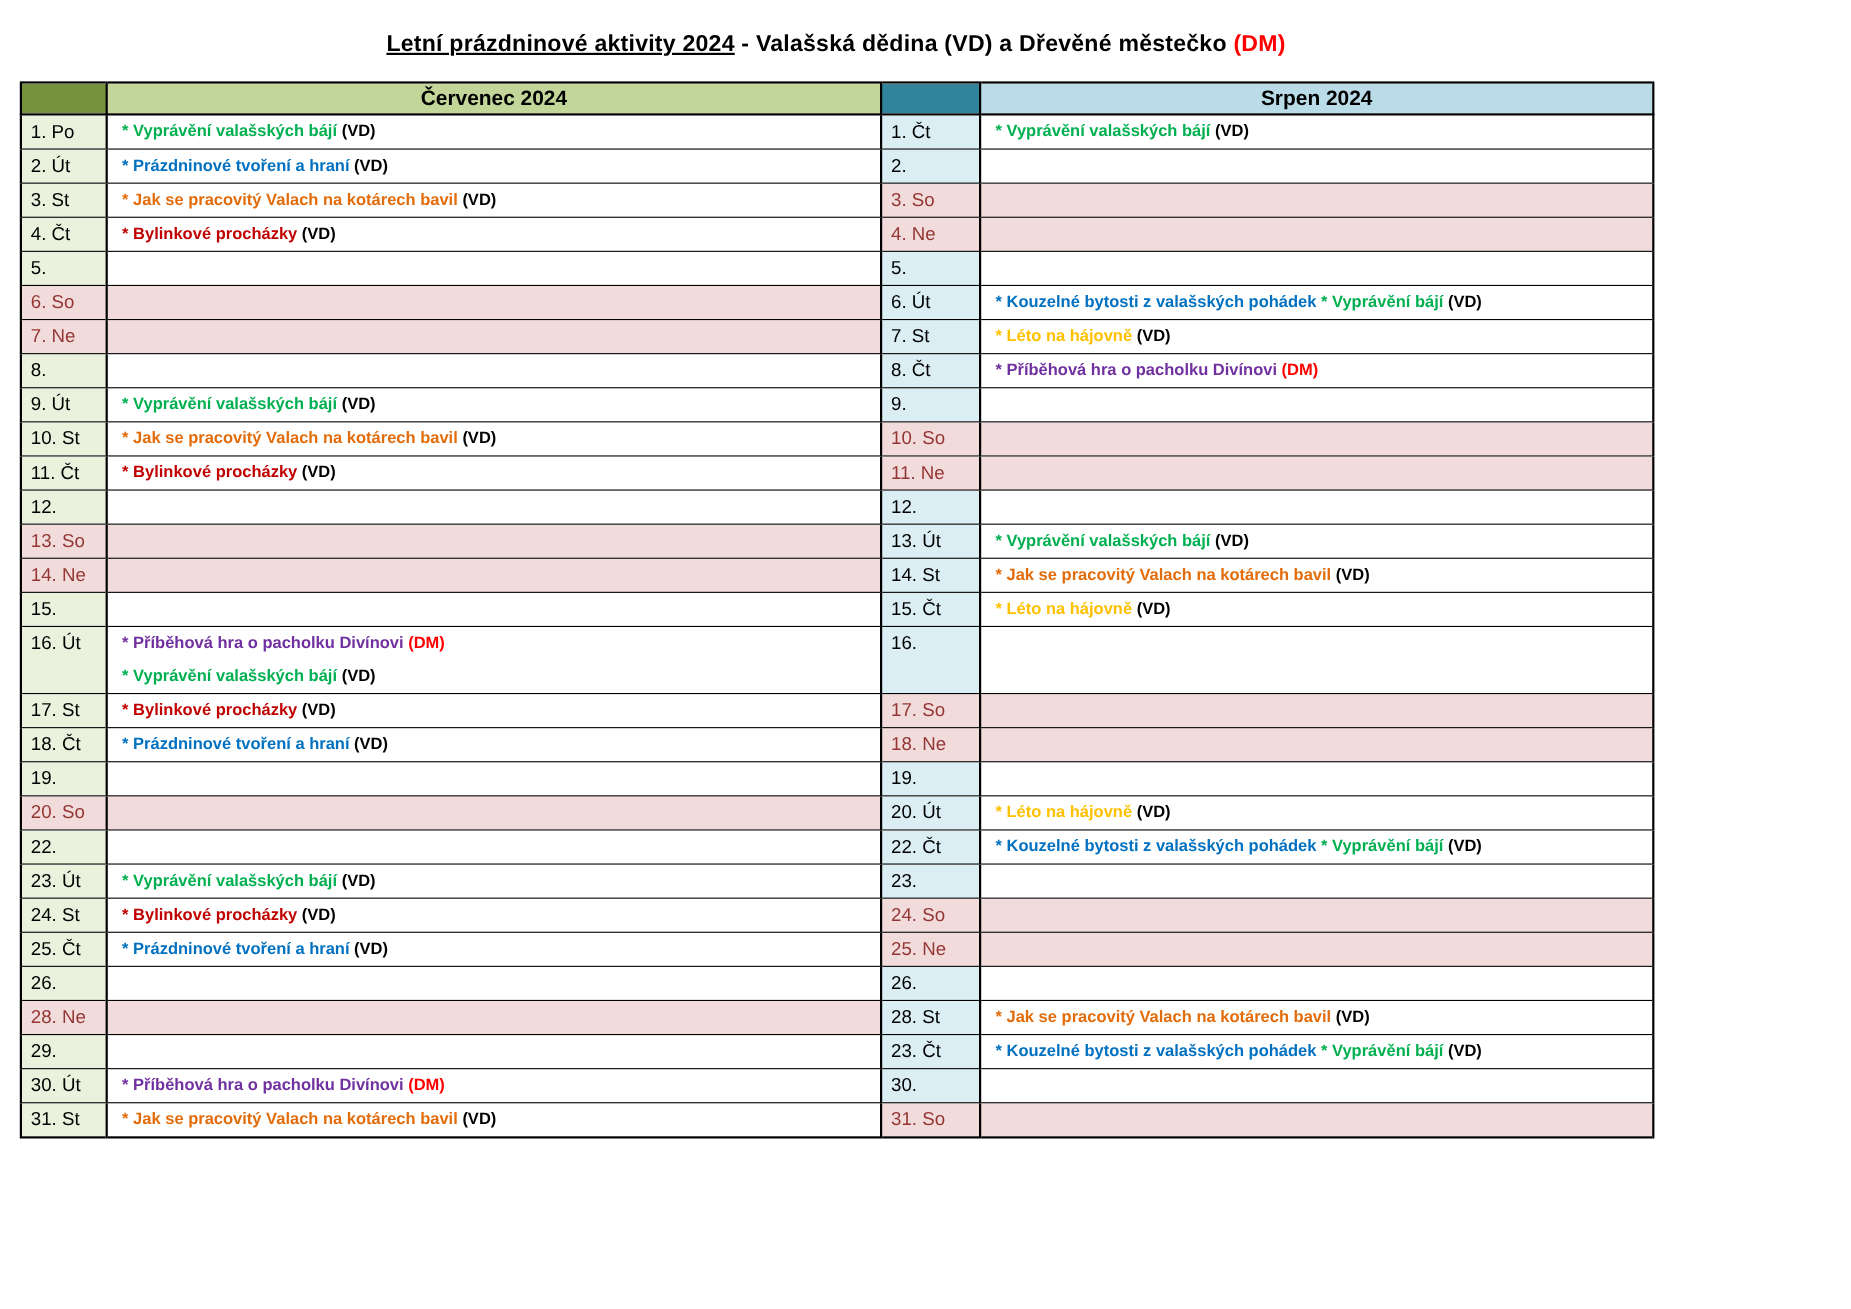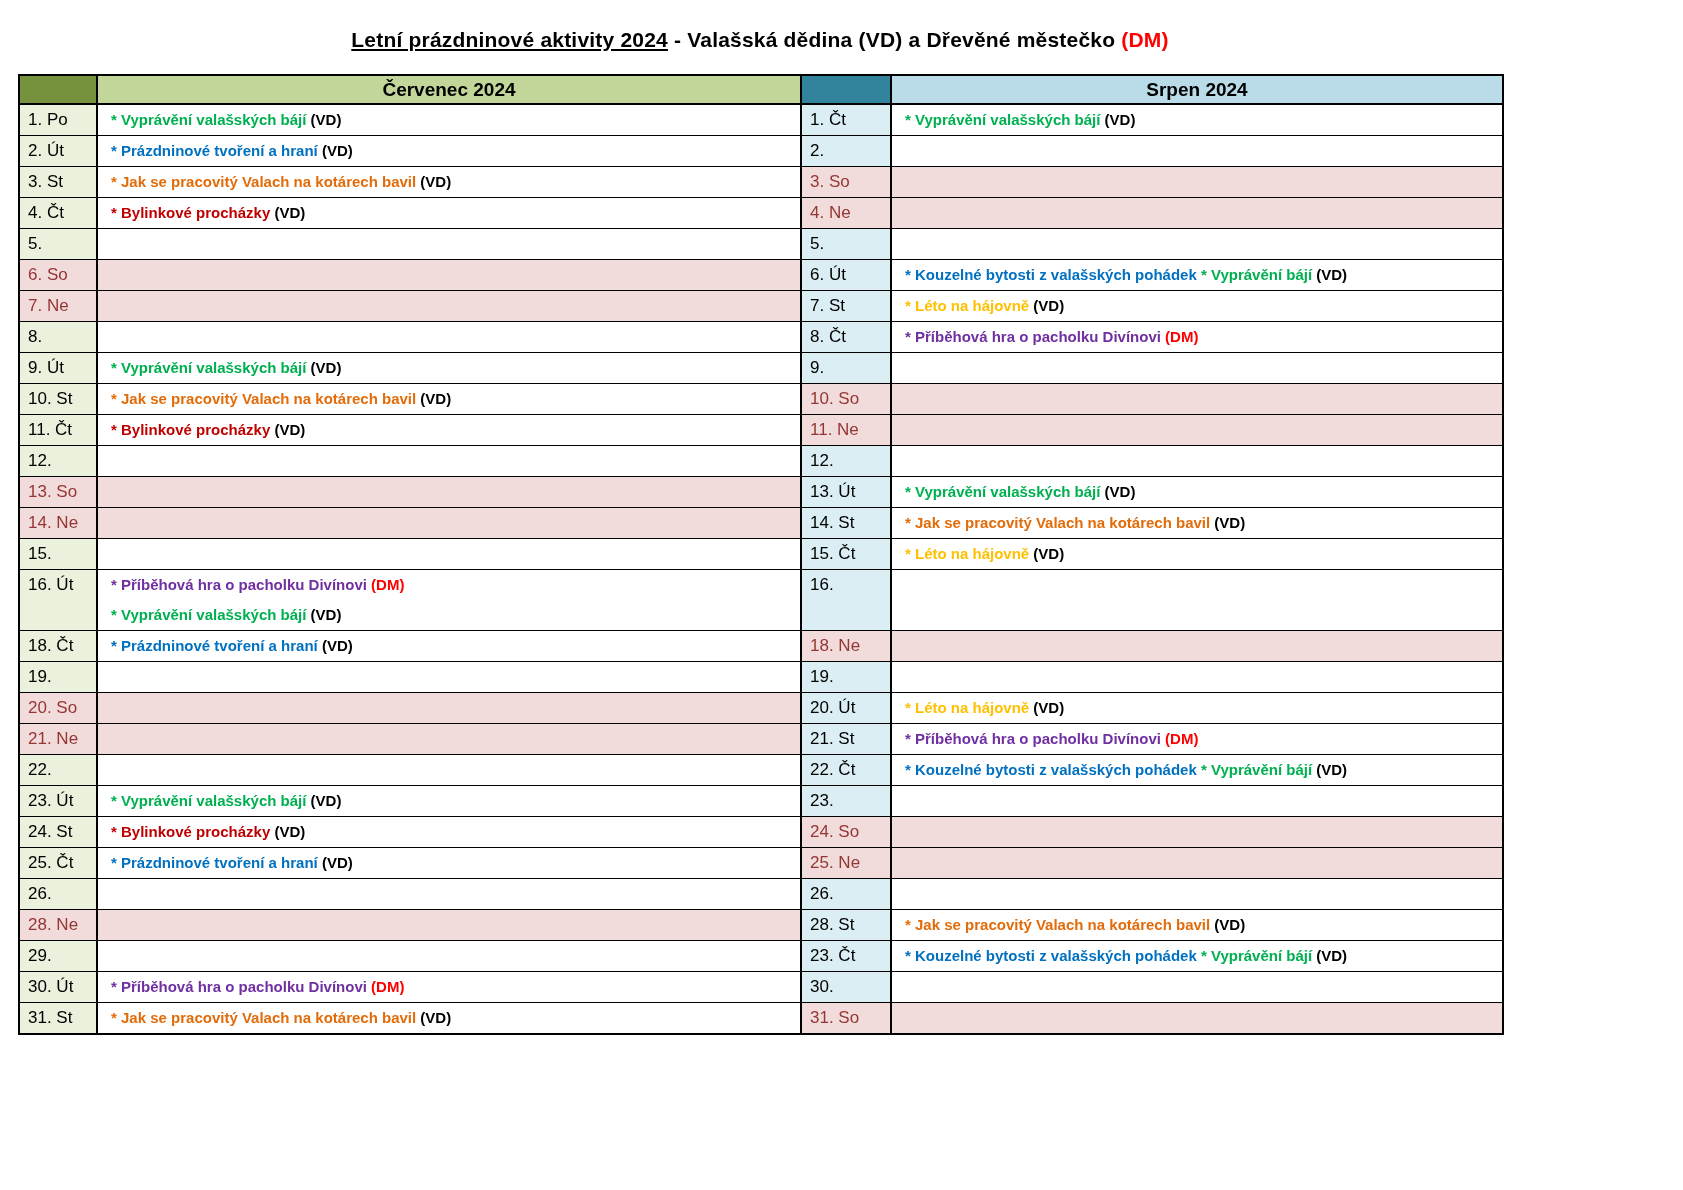--- a/index.html
+++ b/index.html
@@ -223,47 +223,47 @@
         <tr>
           <td class="day jul">16. Út</td>
           <td class="act jul">
             <div class="line"><span style="color: rgb(112, 48, 160);">* Příběhová hra o pacholku Divínovi </span><span style="color: rgb(255, 0, 0);">(DM)</span></div>
             <div class="line"><span style="color: rgb(0, 176, 80);">* Vyprávění valašských bájí </span><span style="color: rgb(0, 0, 0);">(VD)</span></div>
           </td>
           <td class="day aug">16.</td>
           <td class="act aug"></td>
         </tr>
         <tr>
+          <td class="day jul">17. St</td>
+          <td class="act jul">
+            <div class="line"><span style="color: rgb(192, 0, 0);">* Bylinkové procházky </span><span style="color: rgb(0, 0, 0);">(VD)</span></div>
+          </td>
+          <td class="day aug wk">17. So</td>
+          <td class="act aug wk"></td>
+        </tr>
+        <tr>
           <td class="day jul">18. Čt</td>
           <td class="act jul">
             <div class="line"><span style="color: rgb(0, 112, 192);">* Prázdninové tvoření a hraní </span><span style="color: rgb(0, 0, 0);">(VD)</span></div>
           </td>
           <td class="day aug wk">18. Ne</td>
           <td class="act aug wk"></td>
         </tr>
         <tr>
           <td class="day jul">19.</td>
           <td class="act jul"></td>
           <td class="day aug">19.</td>
           <td class="act aug"></td>
         </tr>
         <tr>
           <td class="day jul wk">20. So</td>
           <td class="act jul wk"></td>
           <td class="day aug">20. Út</td>
           <td class="act aug">
             <div class="line"><span style="color: rgb(255, 192, 0);">* Léto na hájovně </span><span style="color: rgb(0, 0, 0);">(VD)</span></div>
-          </td>
-        </tr>
-        <tr>
-          <td class="day jul wk">21. Ne</td>
-          <td class="act jul wk"></td>
-          <td class="day aug">21. St</td>
-          <td class="act aug">
-            <div class="line"><span style="color: rgb(112, 48, 160);">* Příběhová hra o pacholku Divínovi </span><span style="color: rgb(255, 0, 0);">(DM)</span></div>
           </td>
         </tr>
         <tr>
           <td class="day jul">22.</td>
           <td class="act jul"></td>
           <td class="day aug">22. Čt</td>
           <td class="act aug">
             <div class="line"><span style="color: rgb(0, 112, 192);">* Kouzelné bytosti z valašských pohádek </span><span style="color: rgb(0, 176, 80);">* Vyprávění bájí </span><span style="color: rgb(0, 0, 0);">(VD)</span></div>
           </td>
         </tr>

